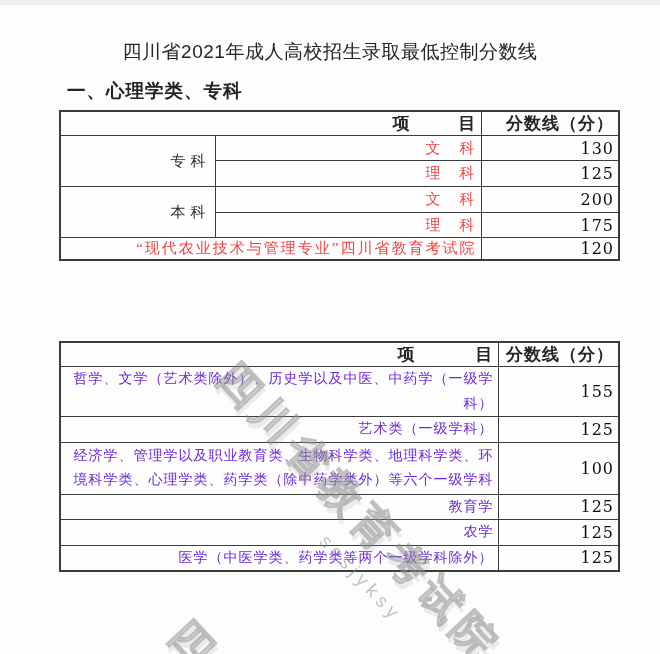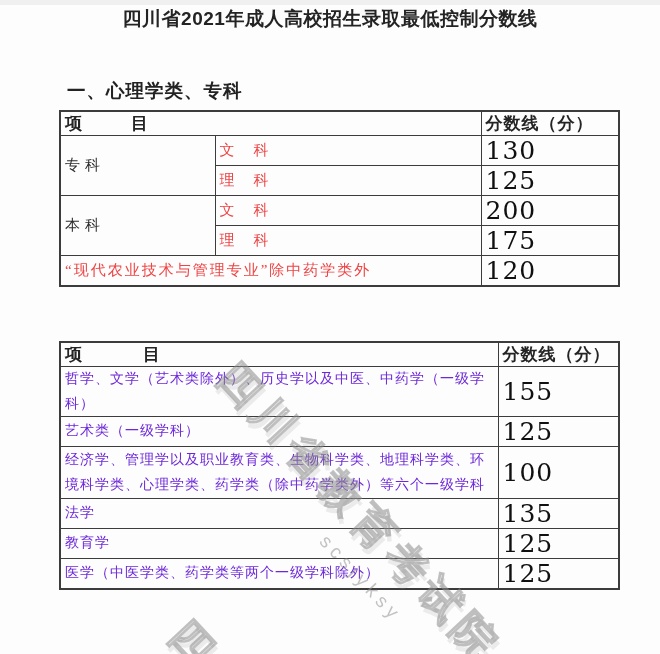--- a/index.html
+++ b/index.html
@@ -14,24 +14,24 @@
     width: 660px; height: 654px;
     background: #fdfdfd;
     overflow: hidden;
   }
   .top-strip {
     position: absolute; top: 0; left: 0; width: 660px; height: 5px;
     background: #e9e9e9; opacity: .7;
   }
   
   .doc-title {
-    position: absolute; top: 6px; left: 0; width: 660px;
+    position: absolute; top: 39px; left: 0; width: 660px;
     text-align: center;
     font-family: "Liberation Sans", "DejaVu Sans", sans-serif;
-    font-size: 19px; font-weight: 700; letter-spacing: .5px;
+    font-size: 19px; font-weight: 400; letter-spacing: .5px;
     color: #242424;
   }
   .sec-heading {
     position: absolute; left: 67px;
     font-family: "Liberation Sans", "DejaVu Sans", sans-serif;
     font-size: 18.5px; font-weight: 700; letter-spacing: 1px;
     color: #232323;
   }
   #sec1-heading { top: 78px; }
   #sec2-heading { top: 309px; }
@@ -42,35 +42,35 @@
     border-collapse: collapse;
     table-layout: fixed;
     border: 2px solid #3c3c3c;
   }
   #table1 { top: 110px; }
   #table2 { top: 341px; }
   table.grid td {
     border: 1.5px solid #3c3c3c;
     padding: 0 4px;
     vertical-align: middle;
-    text-align: left;
+    text-align: right;
     overflow: hidden;
   }
   .hd {
     font-family: "Liberation Sans", "DejaVu Sans", sans-serif;
     font-size: 17px; font-weight: 700; color: #242424;
     letter-spacing: 1px;
   }
   .gap1 { display: inline-block; width: 48px; }
   .gap2 { display: inline-block; width: 60px; }
   .cell  { font-size: 15px; color: #ef4444; letter-spacing: 2px; }
   .glabel { font-size: 15px; color: #2d2d2d; letter-spacing: 5px; }
   .score {
     font-family: "DejaVu Serif", "Liberation Serif", serif;
-    font-size: 25px; color: #101010; letter-spacing: 1px;
+    font-size: 16px; color: #101010; letter-spacing: 1px;
   }
   #table1 tr.hrow  { height: 20px; }
   #table1 tr.brow  { height: 25px; padding-left: 44px; }
   #table1 tr.brow2 { height: 26px; }
   #table1 tr.srow  { height: 22px; }
   .t2label { font-size: 14px; line-height: 1.75; color: #6d28d9; letter-spacing: 1px; }
   #table2 tr.hrow { height: 20px; }
   #table2 tr.r1 { height: 29px; }
   #table2 tr.r2 { height: 21px; }
   #table2 tr.r3 { height: 49px; }
@@ -147,21 +147,21 @@
       <tr class="brow2">
         <td rowspan="2" class="glabel">本科</td>
         <td class="cell">文　科</td>
         <td class="score">200</td>
       </tr>
       <tr class="brow">
         <td class="cell">理　科</td>
         <td class="score">175</td>
       </tr>
       <tr class="srow">
-        <td colspan="2" class="cell">“现代农业技术与管理专业”除中药学类外</td>
+        <td colspan="2" class="cell">“现代农业技术与管理专业”四川省教育考试院</td>
         <td class="score">120</td>
       </tr>
     </tbody>
   </table>
 
 
   <table class="grid" id="table2">
     <colgroup>
       <col style="width:438px">
         <col style="width:121px">
@@ -178,26 +178,26 @@
         <td class="score">155</td>
       </tr>
       <tr class="r2">
         <td class="t2label">艺术类（一级学科）</td>
         <td class="score">125</td>
       </tr>
       <tr class="r4">
         <td class="t2label">经济学、管理学以及职业教育类、生物科学类、地理科学类、环境科学类、心理学类、药学类（除中药学类外）等六个一级学科</td>
         <td class="score">100</td>
       </tr>
-      <tr class="r5">
-        <td class="t2label">法学</td>
-        <td class="score">135</td>
-      </tr>
       <tr class="r6">
         <td class="t2label">教育学</td>
+        <td class="score">125</td>
+      </tr>
+      <tr class="r7">
+        <td class="t2label">农学</td>
         <td class="score">125</td>
       </tr>
       <tr class="r8">
         <td class="t2label">医学（中医学类、药学类等两个一级学科除外）</td>
         <td class="score">125</td>
       </tr>
     </tbody>
   </table>
 </div>
 

